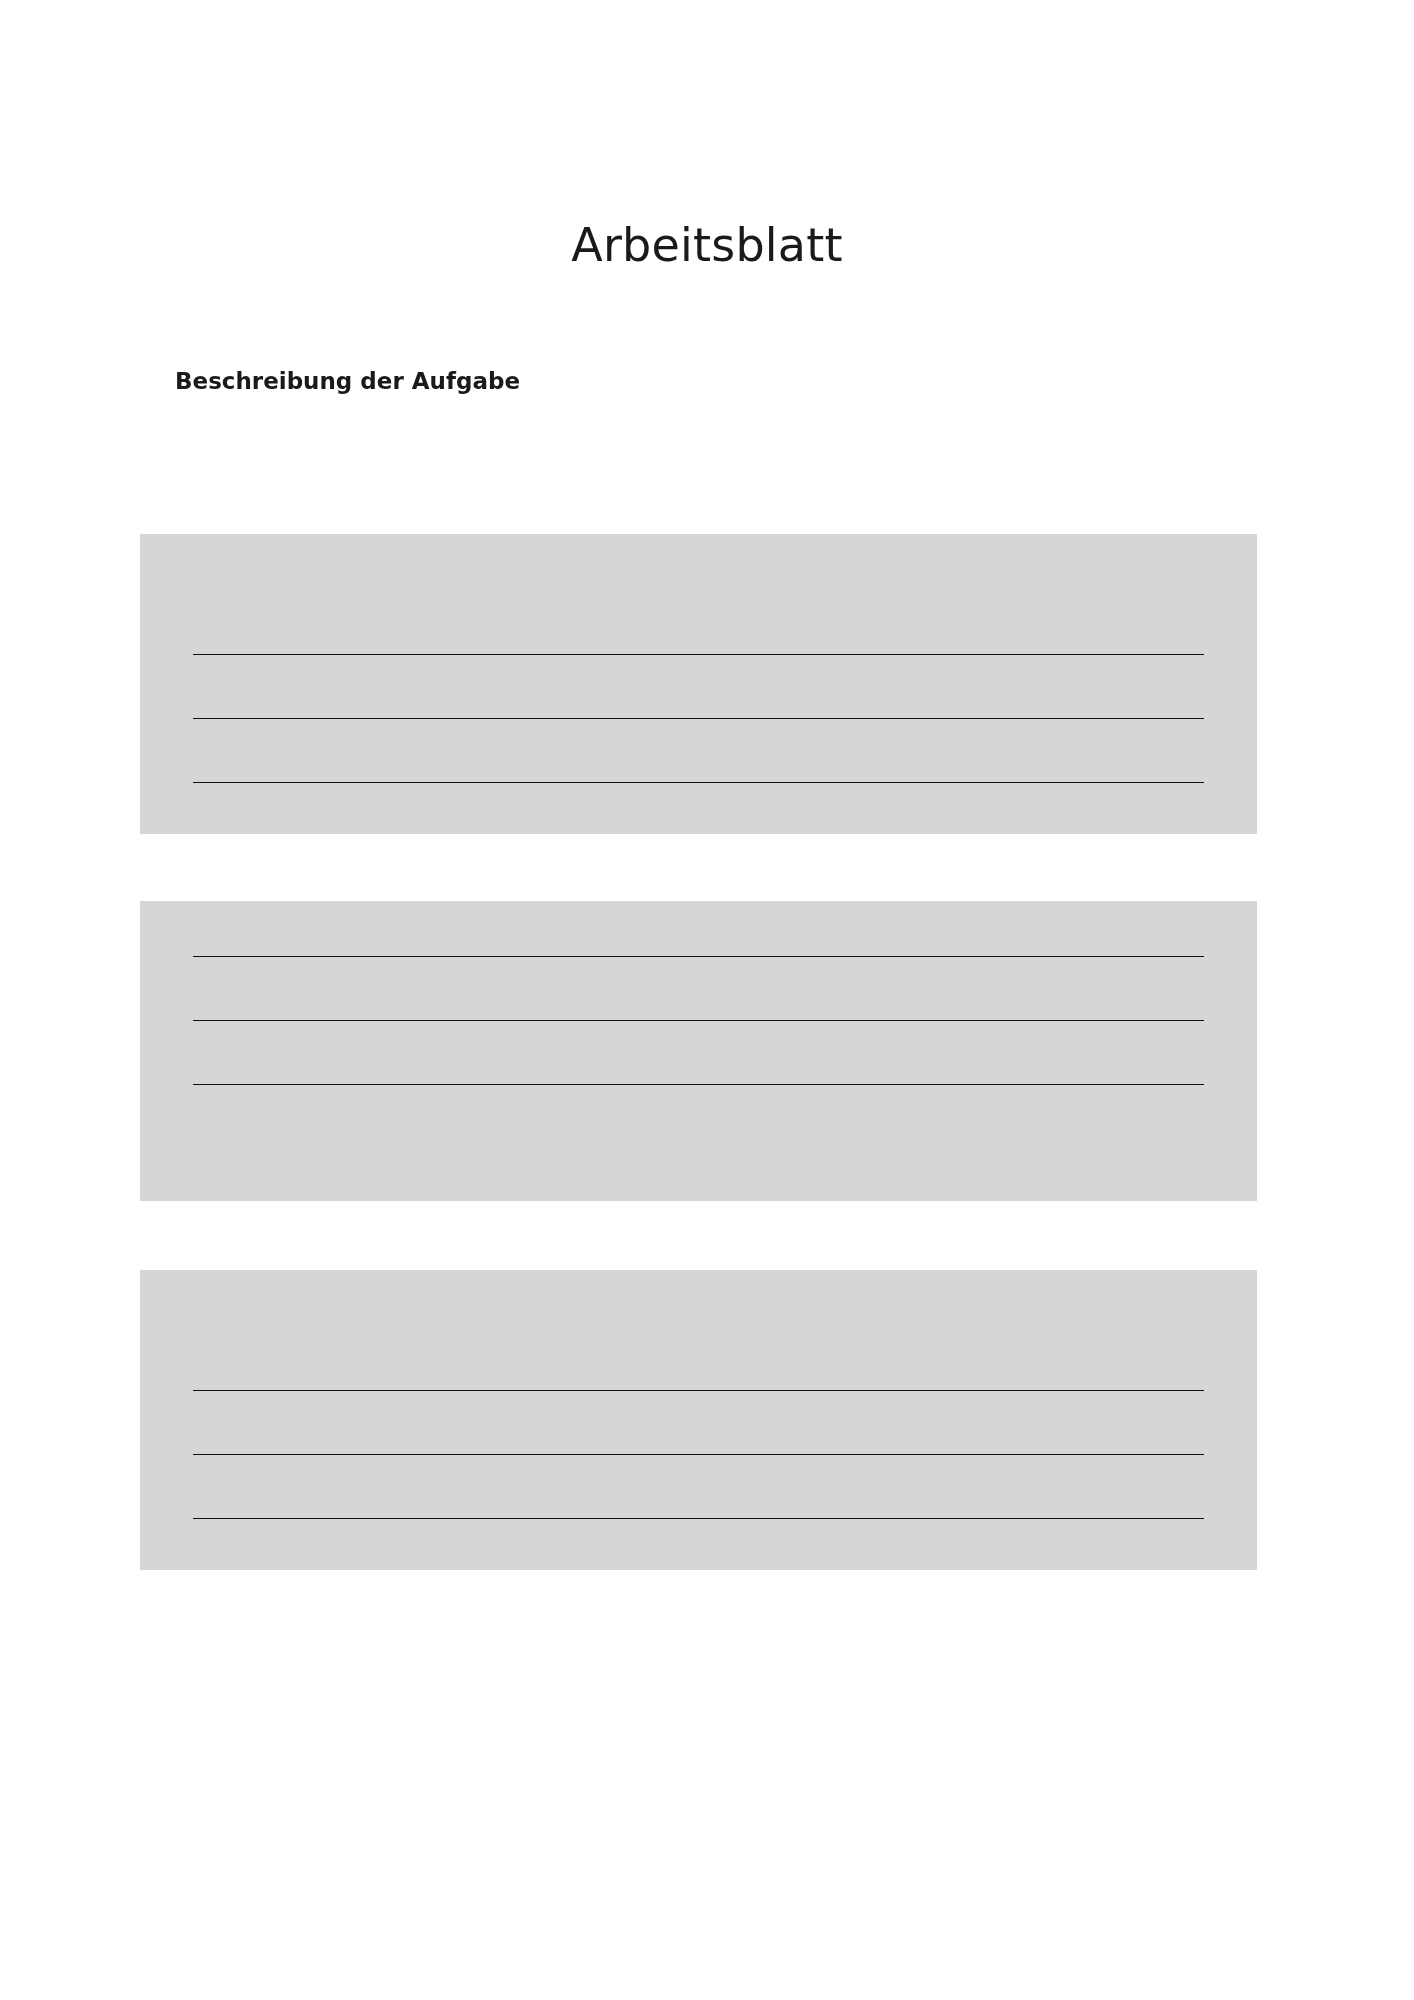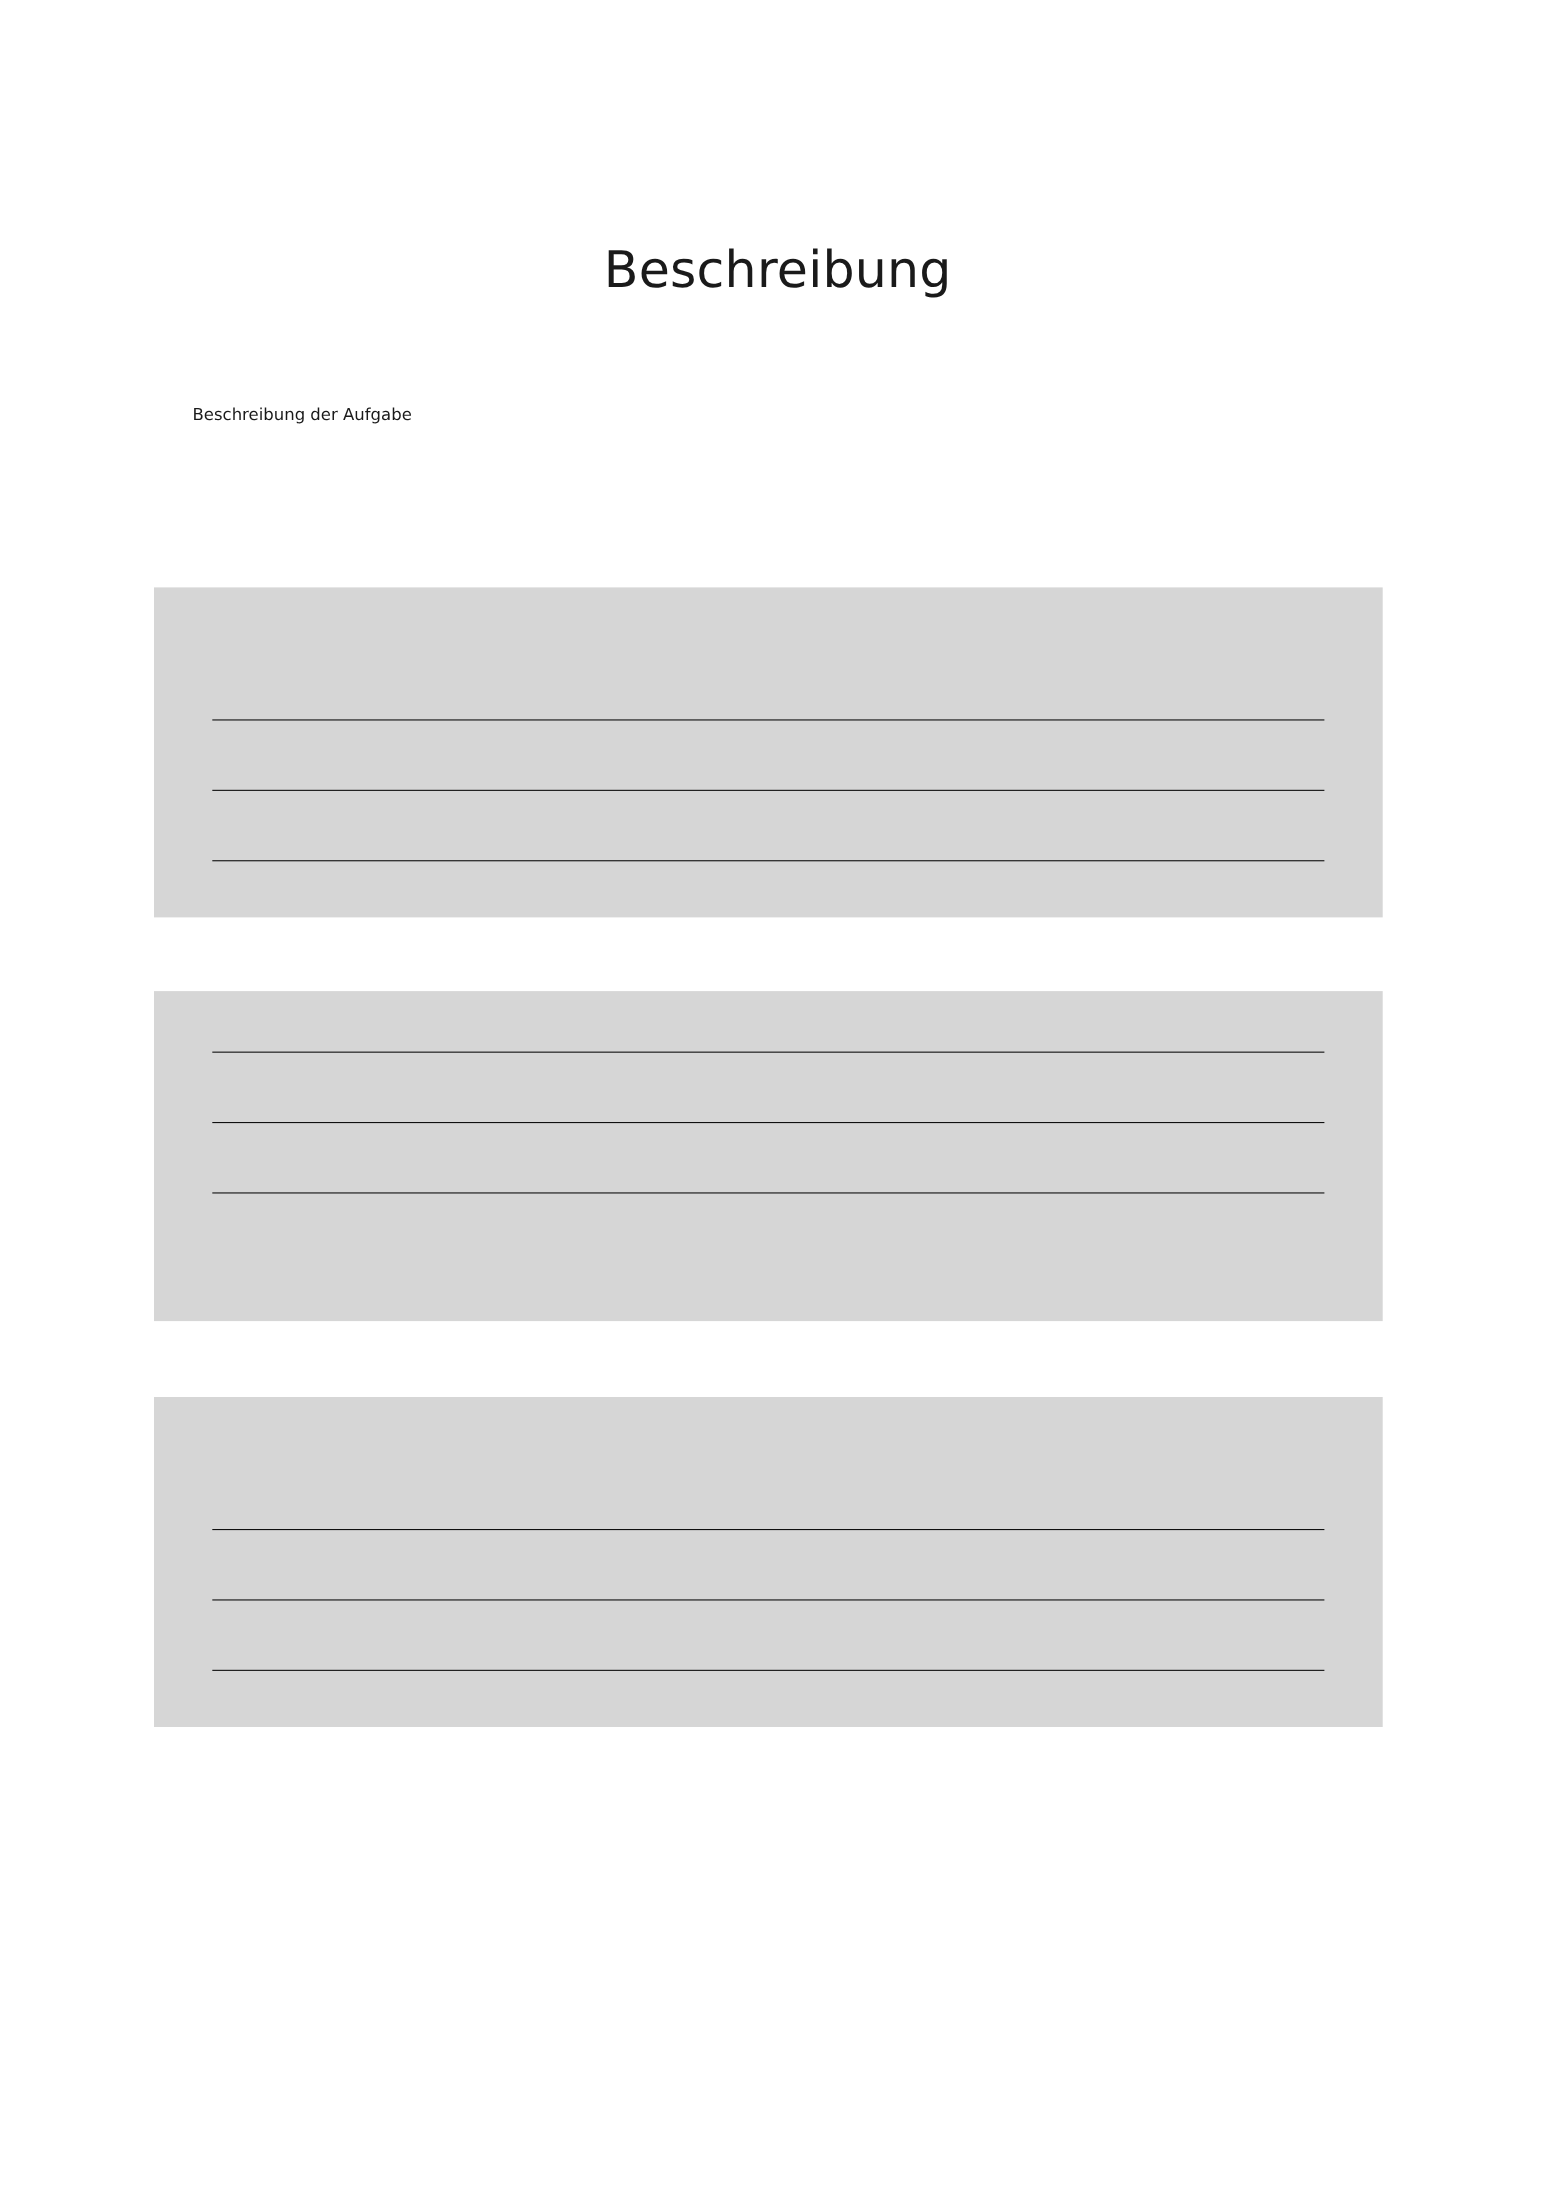--- a/index.html
+++ b/index.html
@@ -29,22 +29,22 @@
     text-align: center;
     font-size: 46px;
     font-weight: 400;
     letter-spacing: 0.2px;
     color: #1a1a1a;
   }
   .subtitle {
     position: absolute;
     top: 368px;
     left: 175px;
-    font-size: 15px;
-    font-weight: 400;
+    font-size: 23px;
+    font-weight: 700;
     color: #1a1a1a;
   }
   .answer-block {
     position: absolute;
     left: 140px;
     width: 1117px;
     background: #d6d6d6;
   }
   .block-1 { top: 534px;  height: 300px; }
   .block-2 { top: 901px;  height: 300px; }
@@ -65,21 +65,21 @@
     border-bottom: 1.6px solid #0f0f0f;
     margin-bottom: 63px;
   }
   .rule:last-child { margin-bottom: 0; }
 </style>
 </head>
 <body>
 
 <div class="page">
 
-  <div class="title">Beschreibung</div>
+  <div class="title">Arbeitsblatt</div>
 
   <div class="subtitle">Beschreibung der Aufgabe</div>
 
   <div class="answer-block block-1">
     <div class="lines lines-low">
       <div class="rule"></div>
       <div class="rule"></div>
       <div class="rule"></div>
     </div>
   </div>

